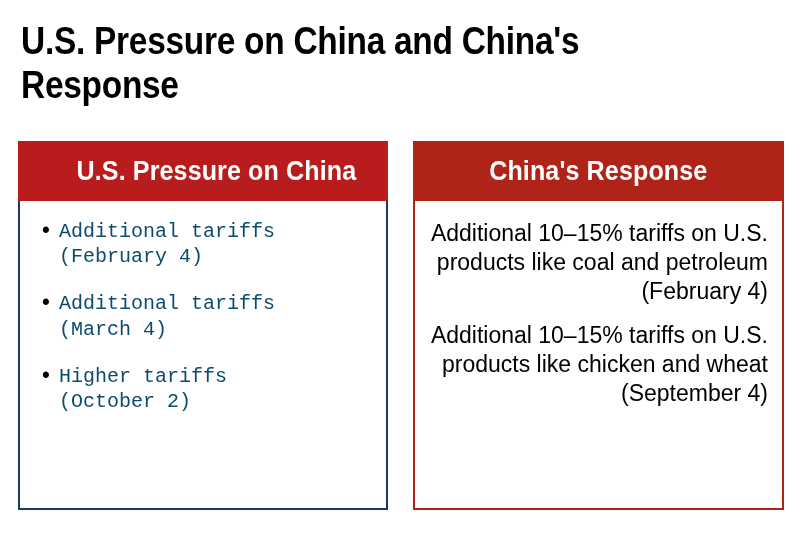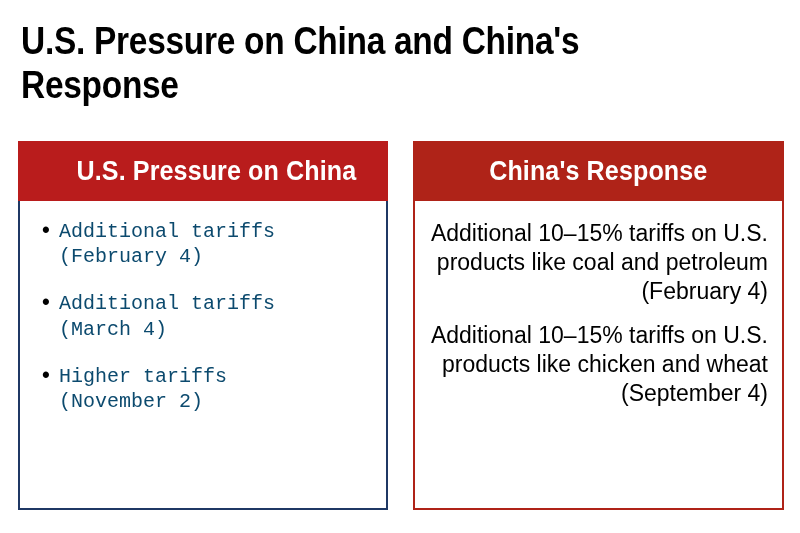--- a/index.html
+++ b/index.html
@@ -137,21 +137,21 @@
   <div class="panel-header">
     <span class="panel-header-text">U.S. Pressure on China</span>
   </div>
   <div class="panel-body">
     <ul id="bullet-list">
       <li>Additional tariffs
 (February 4)</li>
       <li>Additional tariffs
 (March 4)</li>
       <li>Higher tariffs
-(November 2)</li>
+(October 2)</li>
     </ul>
   </div>
 </div>
 
 <div class="panel" id="panel-china-response">
   <div class="panel-header">
     <span class="panel-header-text">China's Response</span>
   </div>
   <div class="panel-body">
     <ul id="response-list">

